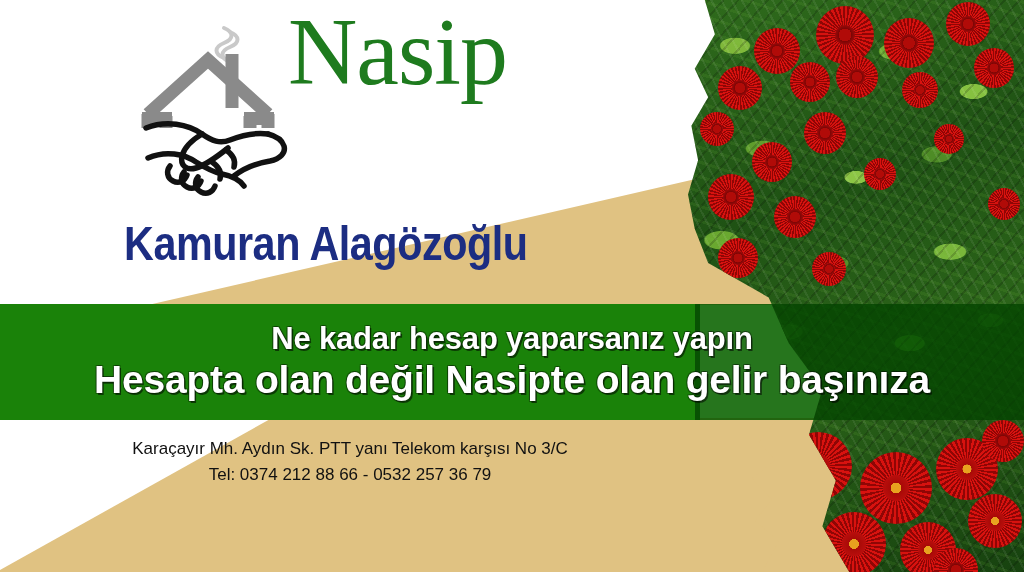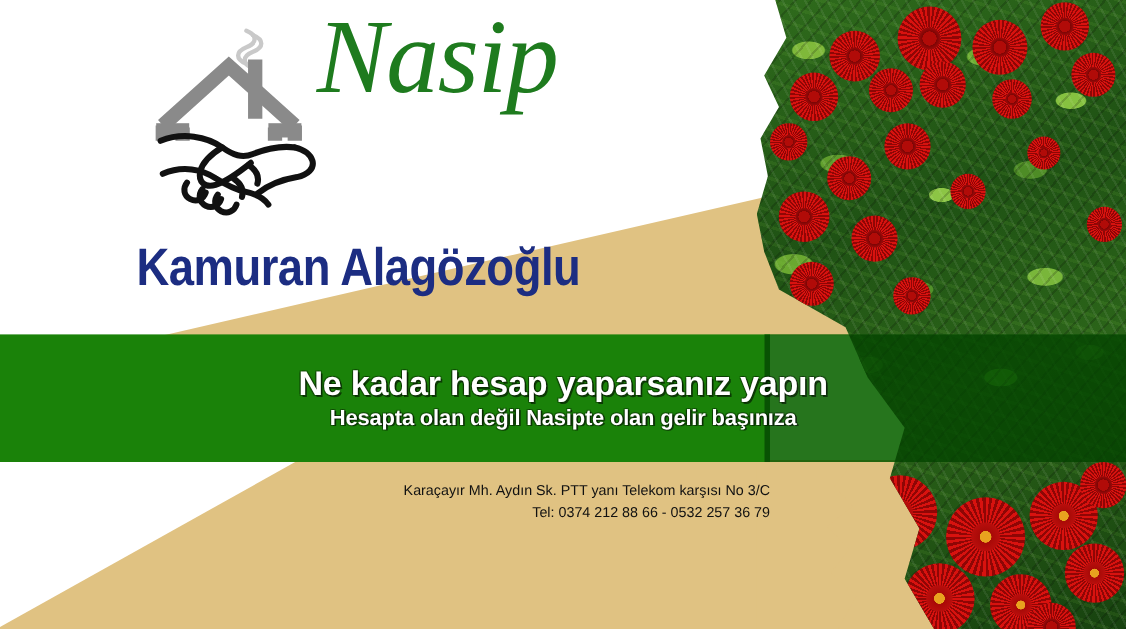--- a/index.html
+++ b/index.html
@@ -109,33 +109,32 @@
     font-weight:bold;
     letter-spacing:-.2px;
     text-shadow:
       1.6px 1.6px 0 rgba(0,0,0,.55),
       -1px -1px 0 rgba(0,0,0,.30),
       1px -1px 0 rgba(0,0,0,.30),
       -1px 1px 0 rgba(0,0,0,.30);
     white-space:nowrap;
   }
   .slogan-1{font-size:31px;line-height:1.05;}
-  .slogan-2{font-size:20px;line-height:1.05;}
+  .slogan-2{font-size:39px;line-height:1.05;}
 
   
   .logo-wrap{
     position:absolute;left:140px;top:8px;width:400px;height:196px;
   }
   .logo-mark{position:absolute;left:0;top:8px;width:150px;height:186px;}
   .logo-words{position:absolute;left:148px;top:0px;}
   .word-nasip{
     font-family:"Liberation Serif",serif;
     font-size:96px;line-height:.92;color:#1e7b1e;
     letter-spacing:-1px;
-    font-style:italic;
   }
   .word-emlak{
     font-family:"Liberation Serif",serif;
     font-size:88px;line-height:.95;color:#f47c20;
     letter-spacing:-1px;
     margin-top:-6px;
   }
 
   
   .agent-name{
@@ -144,22 +143,22 @@
     color:#1c2d82;
     transform:scaleX(.86);
     transform-origin:left center;
     letter-spacing:-.5px;
     white-space:nowrap;
   }
 
   
   .contact{
     position:absolute;left:0;top:436px;width:700px;
-    text-align:right;color:#111111;
-    font-size:13px;line-height:1.55;
+    text-align:center;color:#111111;
+    font-size:17px;line-height:1.55;
     font-weight:500;
   }
   .contact .line{white-space:nowrap;}
 </style>
 </head>
 <body>
 
 <div id="card">
 
   <div class="tan-upper"></div>

